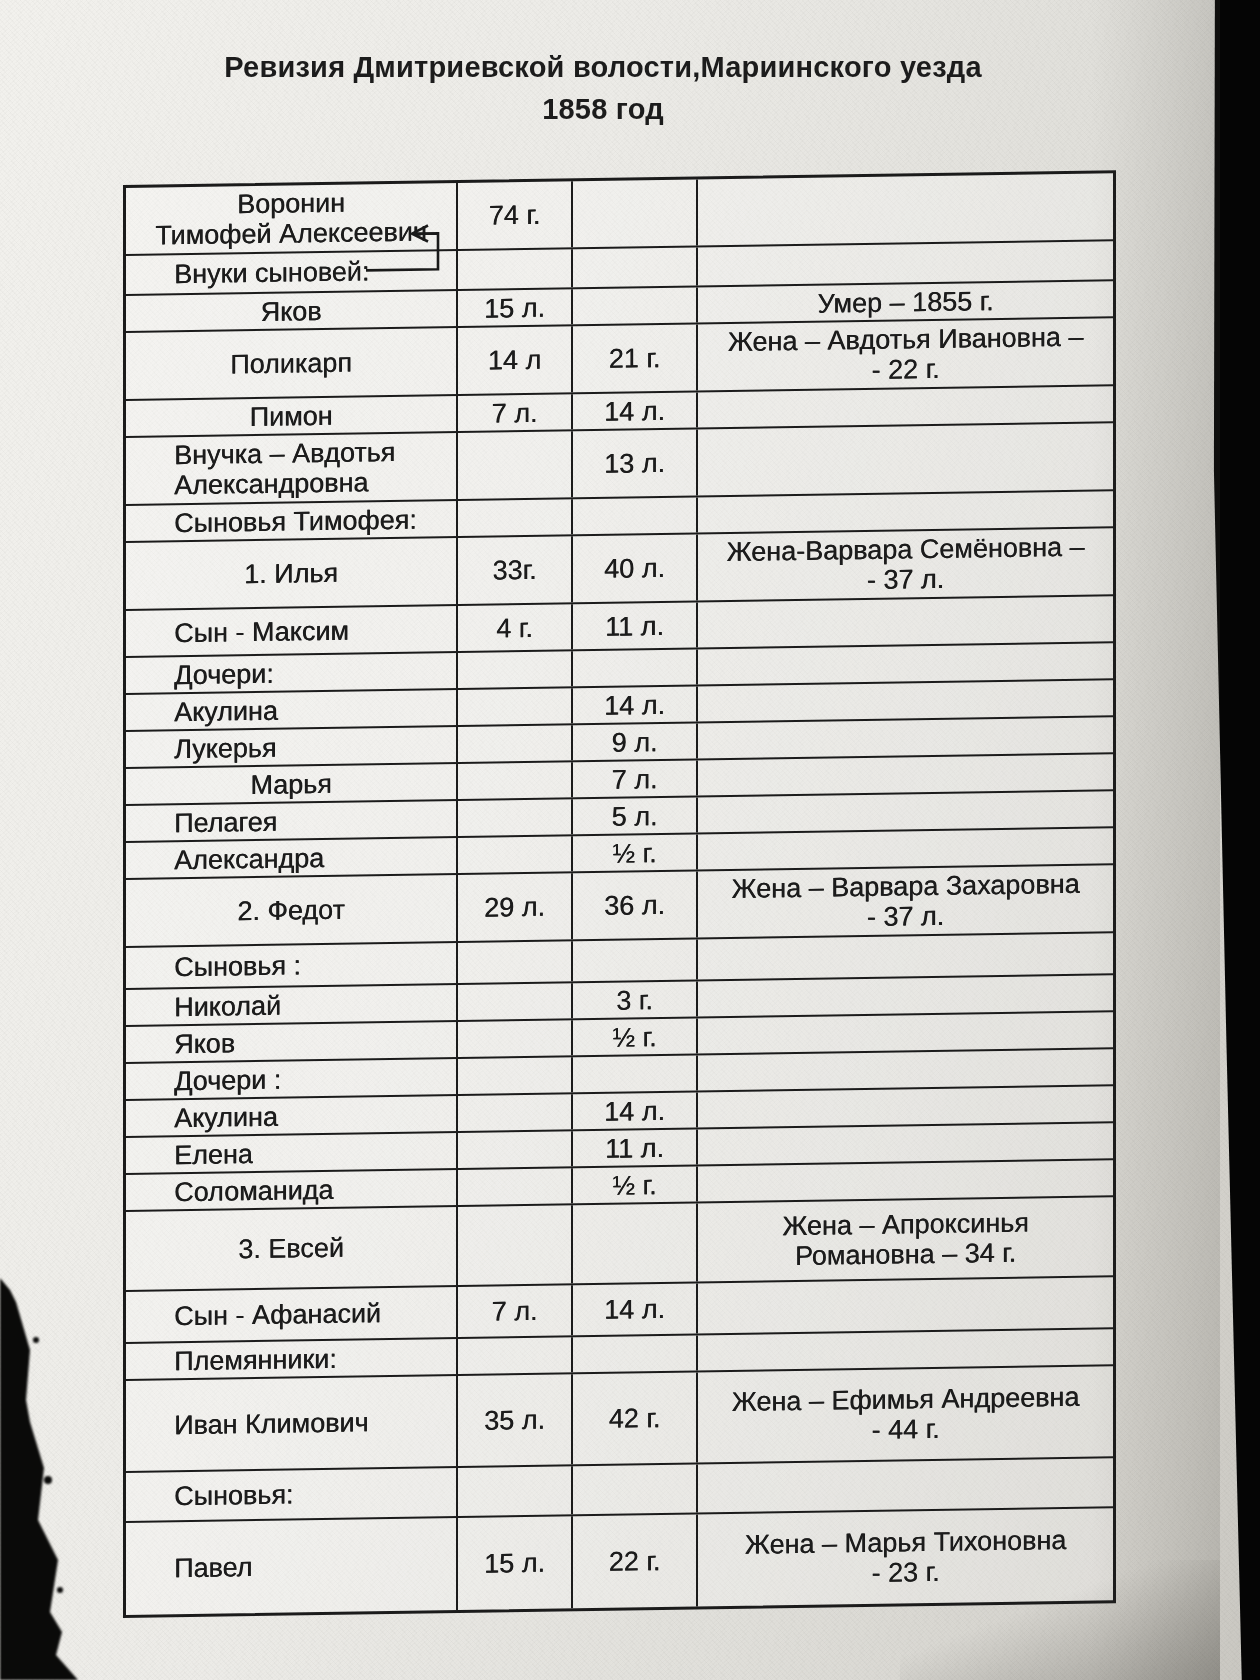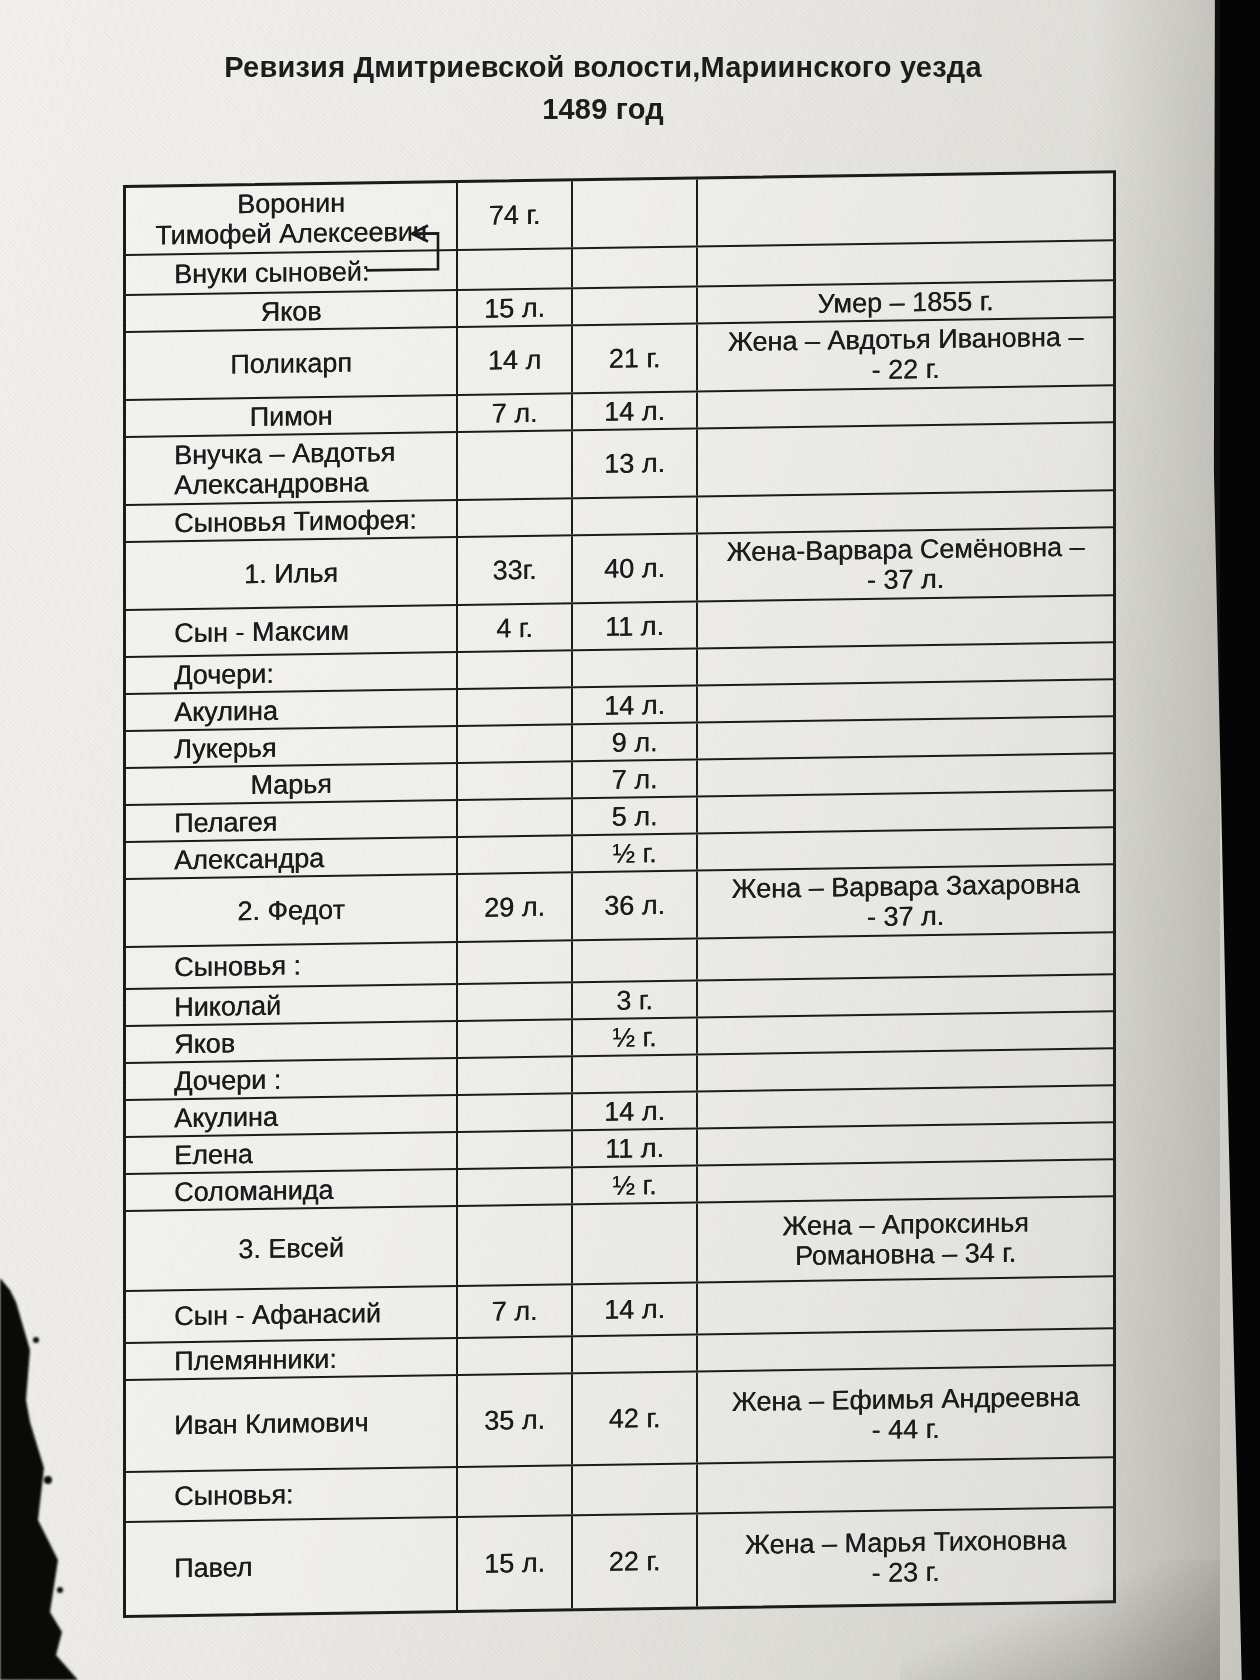--- a/index.html
+++ b/index.html
@@ -69,21 +69,21 @@
     background:linear-gradient(to bottom right,rgba(50,48,42,0) 40%,rgba(50,48,42,.3) 100%);
   }
 </style>
 </head>
 <body>
 
 <div class="page">
 
   <div class="title-block">
     <div>Ревизия Дмитриевской волости,Мариинского уезда</div>
-    <div class="title-line2">1489 год</div>
+    <div class="title-line2">1858 год</div>
   </div>
 
   <div class="census-table">
     <svg class="arrow-svg" viewBox="0 0 360 120">
       <polyline points="240,86 312,86 312,50 290,50" fill="none" stroke="#1a1a1a" stroke-width="2.6"></polyline>
       <polyline points="302,42 286,50 302,58" fill="none" stroke="#1a1a1a" stroke-width="2.6"></polyline>
     </svg>
 
   <div class="t-row">
       <div class="cell name">Воронин

